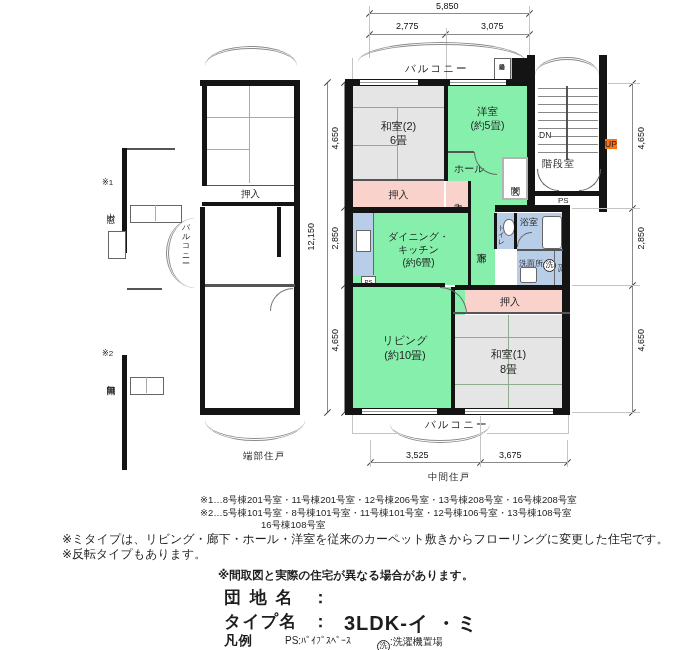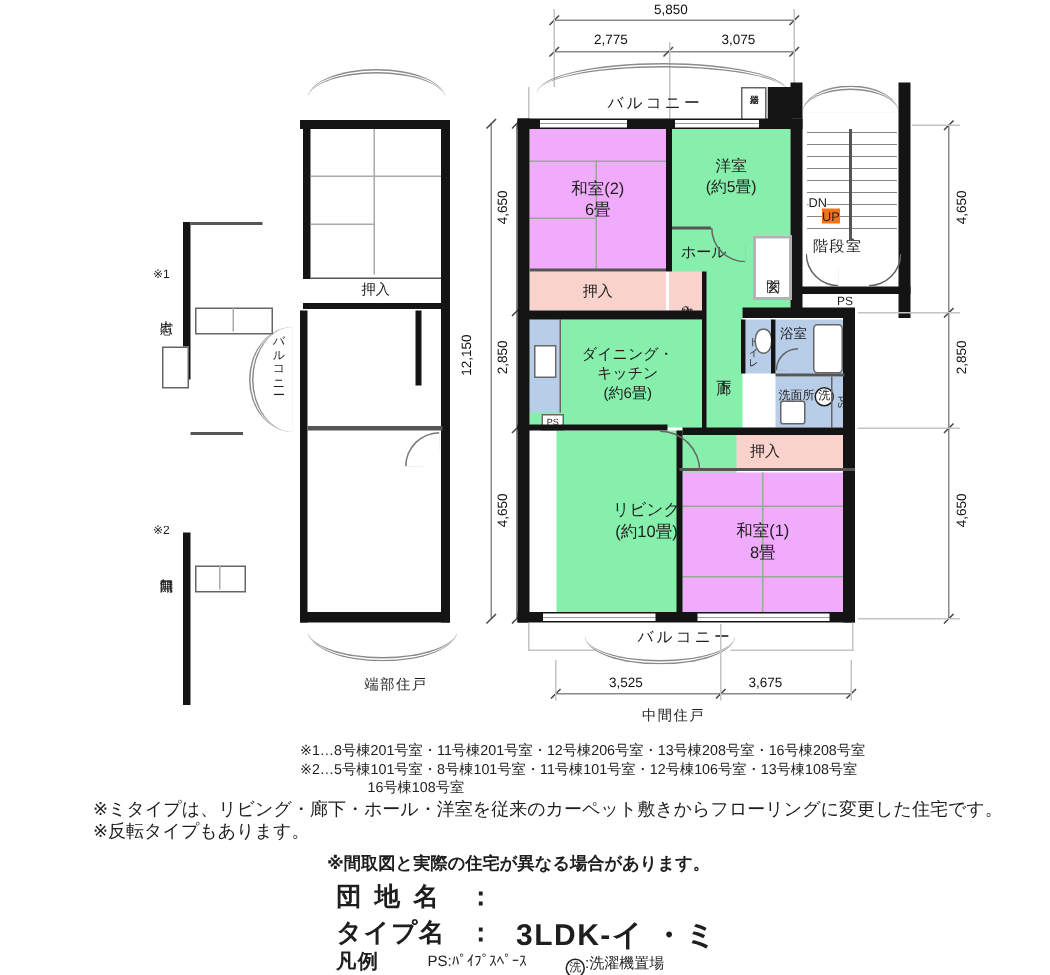--- a/index.html
+++ b/index.html
@@ -18,21 +18,21 @@
   .wit{position:absolute;background:#c4c4c4}
   .tick{position:absolute;width:9px;height:1px;background:#444;transform:rotate(-45deg)}
   .dim{position:absolute;font-size:9px;color:#111;background:#fff;padding:0 1px;white-space:nowrap}
   .dimv{writing-mode:vertical-rl;transform:rotate(180deg);padding:1px 0}
   .arcT{position:absolute;border-top:3px double #8a8a8a;border-radius:50% 50% 0 0/100% 100% 0 0}
   .arcB{position:absolute;border-bottom:3px double #8a8a8a;border-radius:0 0 50% 50%/0 0 100% 100%}
   .fixture{position:absolute;background:#fff;border:1px solid #666}
   .win{position:absolute;background:linear-gradient(to bottom,#fff 2px,#999 2px,#999 3px,#fff 3px)}
   .glG{position:absolute;background:#8fae8f}
   .glGy{position:absolute;background:#aaa}
-  .peach{background:#86efac}.green{background:#f0abfc}.pink{background:#F8D2CB}.blue{background:#B8CDE8}
+  .peach{background:#86efac}.green{background:#e5e5e5}.pink{background:#F8D2CB}.blue{background:#B8CDE8}
   .door{position:absolute}
   .circ{display:inline-flex;align-items:center;justify-content:center;border:1px solid #222;
         border-radius:50%;width:11px;height:11px;font-size:8px;line-height:1}
 </style>
 </head>
 <body>
 
 <div id="stage">
 
   <div class="dim" style="left:435px;top:1px">5,850</div>
@@ -140,21 +140,21 @@
   </div>
   <div class="room blue tx" style="left:517px;top:213px;width:46px;height:37px;font-size:9px;justify-content:flex-start;align-items:flex-start;padding:4px 0 0 3px;box-sizing:border-box">
     <span>浴室</span>
   </div>
   <div class="room blue tx" style="left:517px;top:251px;width:46px;height:34px;font-size:8px;justify-content:flex-start;align-items:flex-start;padding:8px 0 0 2px;box-sizing:border-box">
     <span>洗面所</span>
   </div>
   <div class="room pink tx" style="left:457px;top:290px;width:106px;height:22px;font-size:10px">
     <span>押入</span>
   </div>
-  <div class="room peach tx pre" style="left:371px;top:287px;width:120px;height:121px;font-size:11px">
+  <div class="room peach tx pre" style="left:345px;top:287px;width:120px;height:121px;font-size:11px">
     <span class="pre">リビング
 (約10畳)</span>
   </div>
   <div class="room green tx pre" style="left:455px;top:315px;width:107px;height:93px;font-size:11px">
     <span class="pre" style="position:relative;z-index:2">和室(1)
 8畳</span>
   </div>
   <div class="glG" style="left:508px;top:315px;width:1px;height:93px"></div>
   <div class="glG" style="left:455px;top:337px;width:107px;height:1px"></div>
   <div class="glG" style="left:455px;top:384px;width:107px;height:1px"></div>
@@ -204,21 +204,21 @@
   <div class="win" style="left:362px;top:409px;width:75px;height:5px"></div>
   <div class="win" style="left:465px;top:409px;width:88px;height:5px"></div>
 
   <div class="arcT" style="left:535px;top:57px;width:64px;height:15px"></div>
   <div class="w" style="left:599px;top:55px;width:8px;height:157px"></div>
   <div class="w" style="left:527px;top:55px;width:8px;height:24px"></div>
   <div class="w" style="left:533px;top:191px;width:74px;height:5px"></div>
   <div class="abs" style="left:538px;top:88px;width:60px;height:66px;background:repeating-linear-gradient(to bottom,#888 0 1px,transparent 1px 8px)"></div>
   <div class="thin" style="left:566px;top:86px;width:2px;height:74px"></div>
   <div class="lbl" style="left:539px;top:130px;font-size:8.5px;background:#fff">DN</div>
-  <div class="lbl" style="left:548px;top:139px;font-size:8.5px;background:#f97316">UP</div>
+  <div class="lbl" style="left:605px;top:139px;font-size:8.5px;background:#f97316">UP</div>
   <div class="lbl" style="left:542px;top:157px;font-size:10px;letter-spacing:1px">階段室</div>
   <div class="door" style="left:537px;top:169px;width:21px;height:21px;border-left:1px solid #666;border-bottom:1px solid #666;border-bottom-left-radius:100%"></div>
   <div class="door" style="left:579px;top:169px;width:21px;height:21px;border-right:1px solid #666;border-bottom:1px solid #666;border-bottom-right-radius:100%"></div>
   <div class="lbl" style="left:558px;top:196px;font-size:8px">PS</div>
 
   <div class="dln" style="left:632px;top:83px;width:1px;height:329px"></div>
   <div class="tick" style="left:628px;top:83px"></div>
   <div class="tick" style="left:628px;top:208px"></div>
   <div class="tick" style="left:628px;top:285px"></div>
   <div class="tick" style="left:628px;top:412px"></div>
@@ -242,21 +242,21 @@
   <div class="tick" style="left:563px;top:462px"></div>
   <div class="wit" style="left:370px;top:440px;width:1px;height:27px"></div>
   <div class="wit" style="left:480px;top:416px;width:1px;height:51px"></div>
   <div class="wit" style="left:567px;top:440px;width:1px;height:27px"></div>
   <div class="dim" style="left:405px;top:450px">3,525</div>
   <div class="dim" style="left:498px;top:450px">3,675</div>
   <div class="lbl" style="left:428px;top:471px;font-size:9.5px;letter-spacing:1px">中間住戸</div>
 
   <div class="lbl" style="left:200px;top:494px;font-size:9.5px">※1…8号棟201号室・11号棟201号室・12号棟206号室・13号棟208号室・16号棟208号室</div>
   <div class="lbl" style="left:200px;top:507px;font-size:9.5px">※2…5号棟101号室・8号棟101号室・11号棟101号室・12号棟106号室・13号棟108号室</div>
-  <div class="lbl" style="left:245px;top:519px;font-size:9.5px">16号棟108号室</div>
+  <div class="lbl" style="left:261px;top:519px;font-size:9.5px">16号棟108号室</div>
   <div class="lbl" style="left:62px;top:531px;font-size:12px">※ミタイプは、リビング・廊下・ホール・洋室を従来のカーペット敷きからフローリングに変更した住宅です。</div>
   <div class="lbl" style="left:218px;top:568px;font-size:11.5px;font-weight:bold">※間取図と実際の住宅が異なる場合があります。</div>
 
   <div class="lbl" style="left:62px;top:546px;font-size:12px">※反転タイプもあります。</div>
   <div class="lbl" style="left:224px;top:586px;font-size:17px;font-weight:bold;letter-spacing:2px">団 地 名</div>
   <div class="lbl" style="left:312px;top:586px;font-size:17px;font-weight:bold">：</div>
   <div class="lbl" style="left:224px;top:610px;font-size:17px;font-weight:bold;letter-spacing:1px">タイプ名</div>
   <div class="lbl" style="left:312px;top:610px;font-size:17px;font-weight:bold">：</div>
   <div class="lbl" style="left:344px;top:610px;font-size:20px;font-weight:bold;letter-spacing:1px">3LDK-イ ・ミ</div>
   <div class="lbl" style="left:224px;top:632px;font-size:13.5px;font-weight:bold;letter-spacing:1px">凡例</div>

